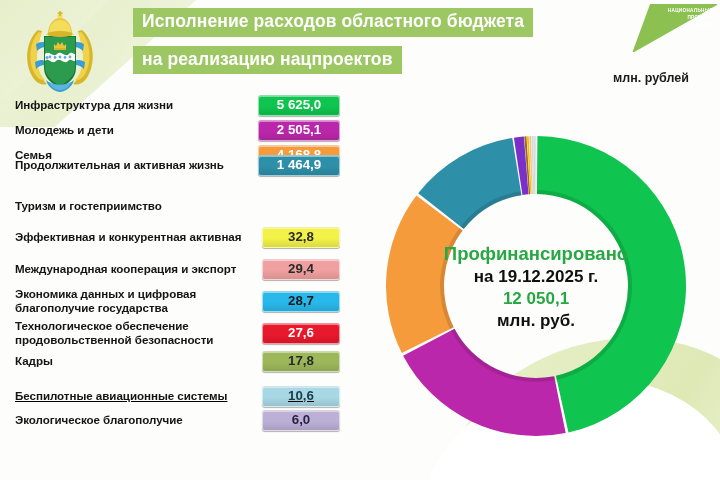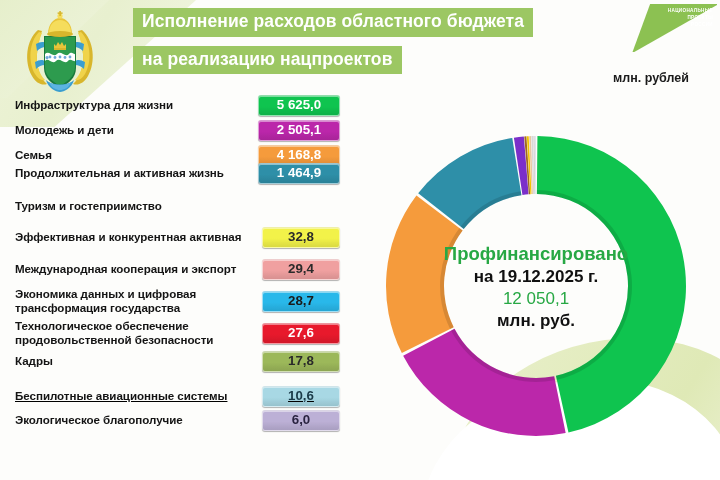--- a/index.html
+++ b/index.html
@@ -53,21 +53,21 @@
      color:#ffffff;white-space:nowrap;
      box-shadow:0 1px 1px rgba(0,0,0,.30), inset 0 1px 0 rgba(255,255,255,.45);
      border:1px solid rgba(255,255,255,.55);}
 
   
   .donut-wrap{position:absolute;left:352px;top:96px;width:368px;height:384px;}
   .donut-center{position:absolute;left:50%;top:50%;transform:translate(-50%,-50%);
      width:200px;text-align:center;}
   .dc-1{color:#27a844;font-size:18.5px;font-weight:700;line-height:1.2;}
   .dc-2{color:#101010;font-size:17px;font-weight:700;line-height:1.3;margin-top:1px;}
-  .dc-3{color:#27a844;font-size:17px;font-weight:400;line-height:1.3;}
+  .dc-3{color:#27a844;font-size:17px;font-weight:700;line-height:1.3;}
   .dc-4{color:#101010;font-size:17px;font-weight:700;line-height:1.3;}
 </style>
 </head>
 <body>
 
 <div id="root">
 
   <div class="bg-wedge-tl"></div>
   <div class="bg-wedge-tl2"></div>
   <div class="bg-curve-br"></div>
@@ -137,37 +137,37 @@
         <div class="badge" style="background: linear-gradient(rgb(15, 196, 79) 0%, rgb(15, 196, 79) 55%, rgba(0, 0, 0, 0.1) 100%), rgb(15, 196, 79); color: rgb(255, 255, 255); min-width: 70px;">5 625,0</div>
       </div>
       <div class="row" style="position: absolute; left: 0px; right: 0px; top: 25px; height: 18px;">
         <div class="row-label">Молодежь и дети</div>
         <div class="badge" style="background: linear-gradient(rgb(187, 39, 170) 0%, rgb(187, 39, 170) 55%, rgba(0, 0, 0, 0.1) 100%), rgb(187, 39, 170); color: rgb(255, 255, 255); min-width: 70px;">2 505,1</div>
       </div>
       <div class="row" style="position: absolute; left: 0px; right: 0px; top: 50px; height: 18px;">
         <div class="row-label">Семья</div>
         <div class="badge" style="background: linear-gradient(rgb(245, 155, 60) 0%, rgb(245, 155, 60) 55%, rgba(0, 0, 0, 0.1) 100%), rgb(245, 155, 60); color: rgb(255, 255, 255); min-width: 70px;">4 168,8</div>
       </div>
-      <div class="row" style="position: absolute; left: 0px; right: 0px; top: 68px; height: 18px; gap: 6px;">
+      <div class="row" style="position: absolute; left: 0px; right: 0px; top: 60px; height: 18px; gap: 6px;">
         <div class="row-label">Продолжительная и активная жизнь</div>
         <div class="badge" style="background: linear-gradient(rgb(46, 143, 168) 0%, rgb(46, 143, 168) 55%, rgba(0, 0, 0, 0.1) 100%), rgb(46, 143, 168); color: rgb(255, 255, 255); min-width: 70px;">1 464,9</div>
       </div>
       <div class="row" style="position: absolute; left: 0px; right: 0px; top: 101px; height: 18px;">
         <div class="row-label">Туризм и гостеприимство</div>
       </div>
       <div class="row" style="position: absolute; left: 0px; right: 0px; top: 126px; height: 30px;">
         <div class="row-label">Эффективная и конкурентная активная</div>
         <div class="badge" style="background: linear-gradient(rgb(242, 242, 73) 0%, rgb(242, 242, 73) 55%, rgba(0, 0, 0, 0.1) 100%), rgb(242, 242, 73); color: rgb(42, 42, 42);">32,8</div>
       </div>
       <div class="row" style="position: absolute; left: 0px; right: 0px; top: 158px; height: 30px;">
         <div class="row-label">Международная кооперация и экспорт</div>
         <div class="badge" style="background: linear-gradient(rgb(240, 160, 160) 0%, rgb(240, 160, 160) 55%, rgba(0, 0, 0, 0.1) 100%), rgb(240, 160, 160); color: rgb(42, 42, 42);">29,4</div>
       </div>
       <div class="row" style="position: absolute; left: 0px; right: 0px; top: 190px; height: 30px;">
-        <div class="row-label">Экономика данных и цифровая трансформация государства</div>
+        <div class="row-label">Экономика данных и цифровая благополучие государства</div>
         <div class="badge" style="background: linear-gradient(rgb(41, 184, 234) 0%, rgb(41, 184, 234) 55%, rgba(0, 0, 0, 0.1) 100%), rgb(41, 184, 234); color: rgb(26, 26, 26);">28,7</div>
       </div>
       <div class="row" style="position: absolute; left: 0px; right: 0px; top: 222px; height: 30px;">
         <div class="row-label">Технологическое обеспечение продовольственной безопасности</div>
         <div class="badge" style="background: linear-gradient(rgb(232, 25, 44) 0%, rgb(232, 25, 44) 55%, rgba(0, 0, 0, 0.1) 100%), rgb(232, 25, 44); color: rgb(255, 255, 255);">27,6</div>
       </div>
       <div class="row" style="position: absolute; left: 0px; right: 0px; top: 256px; height: 18px;">
         <div class="row-label">Кадры</div>
         <div class="badge" style="background: linear-gradient(rgb(156, 184, 90) 0%, rgb(156, 184, 90) 55%, rgba(0, 0, 0, 0.1) 100%), rgb(156, 184, 90); color: rgb(42, 42, 42);">17,8</div>
       </div>

